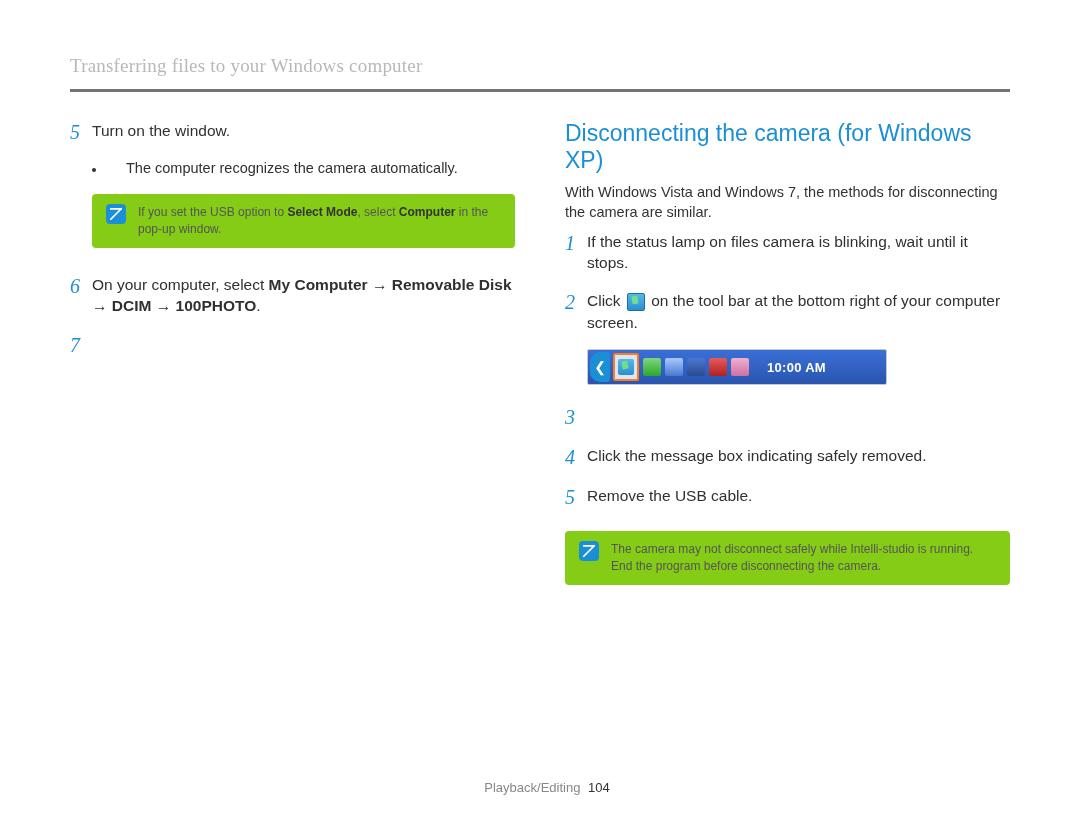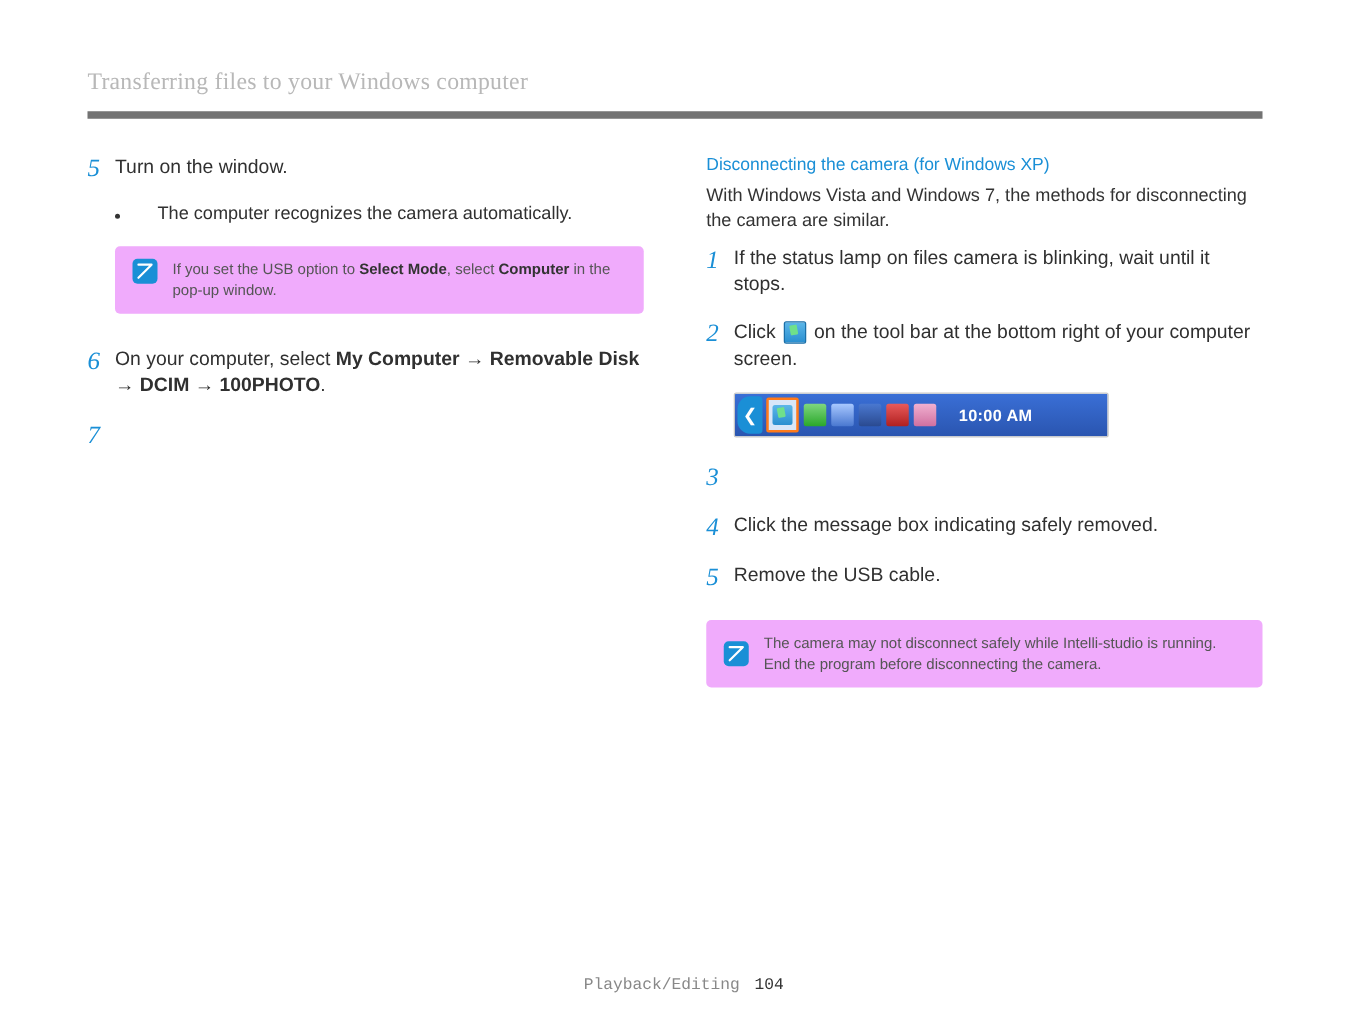--- a/index.html
+++ b/index.html
@@ -14,21 +14,21 @@
   .page {
     padding: 55px 70px 30px 70px;
   }
   .header-title {
     font-size: 19px;
     font-weight: 300;
     color: #b8b8b8;
     font-family: Georgia, 'Times New Roman', serif;
     letter-spacing: 0.2px;
     padding-bottom: 12px;
-    border-bottom: 6px solid #737373;
+    border-bottom: 3px solid #737373;
     margin-bottom: 28px;
   }
   .columns {
     display: flex;
     gap: 50px;
   }
   .col {
     flex: 1;
     min-width: 0;
   }
@@ -57,45 +57,45 @@
     margin: 6px 0 0 22px;
     font-size: 14.5px;
     color: #303030;
     gap: 20px;
   }
   .sub-bullet .dot {
     width: 4px; height: 4px; background: #333; border-radius: 50%;
     margin: 8px 10px 0 0; flex-shrink: 0;
   }
   .note-box {
-    background: #f0abfc;
+    background: #84cc16;
     border-radius: 4px;
     display: flex;
     align-items: flex-start;
     padding: 10px 14px;
     margin: 18px 0 26px 22px;
     gap: 12px;
   }
-  .note-box.right-col { margin-left: 0; margin-top: 22px; align-items: center; }
+  .note-box.right-col { margin-left: 0; margin-top: 22px; }
   .note-icon {
     width: 20px; height: 20px;
     border-radius: 4px;
     background: #1a8fd6;
     flex-shrink: 0;
     display: flex; align-items: center; justify-content: center;
   }
   .note-icon svg { width: 14px; height: 14px; }
   .note-text {
     font-size: 12px;
     line-height: 1.4;
     color: #555;
   }
   .note-text b { font-weight: bold; color: #333; }
   .section-heading {
-    font-size: 14px;
+    font-size: 23px;
     color: #1a8fd6;
     font-weight: 400;
     margin-bottom: 8px;
   }
   .section-intro {
     font-size: 14.5px;
     line-height: 1.4;
     color: #333;
     margin-bottom: 8px;
   }
@@ -155,21 +155,20 @@
     font-weight: 700;
     letter-spacing: 0.3px;
   }
   .footer {
     position: absolute;
     bottom: 20px;
     left: 14px; right: 0;
     text-align: center;
     font-size: 13px;
     color: #888;
-    font-family: Liberation Mono, monospace;
   }
   .footer .pg { color: #333; margin-left: 4px; }
 </style>
 </head>
 <body>
 
 <div class="page">
 
   <div class="header-title">Transferring files to your Windows computer</div>
 

